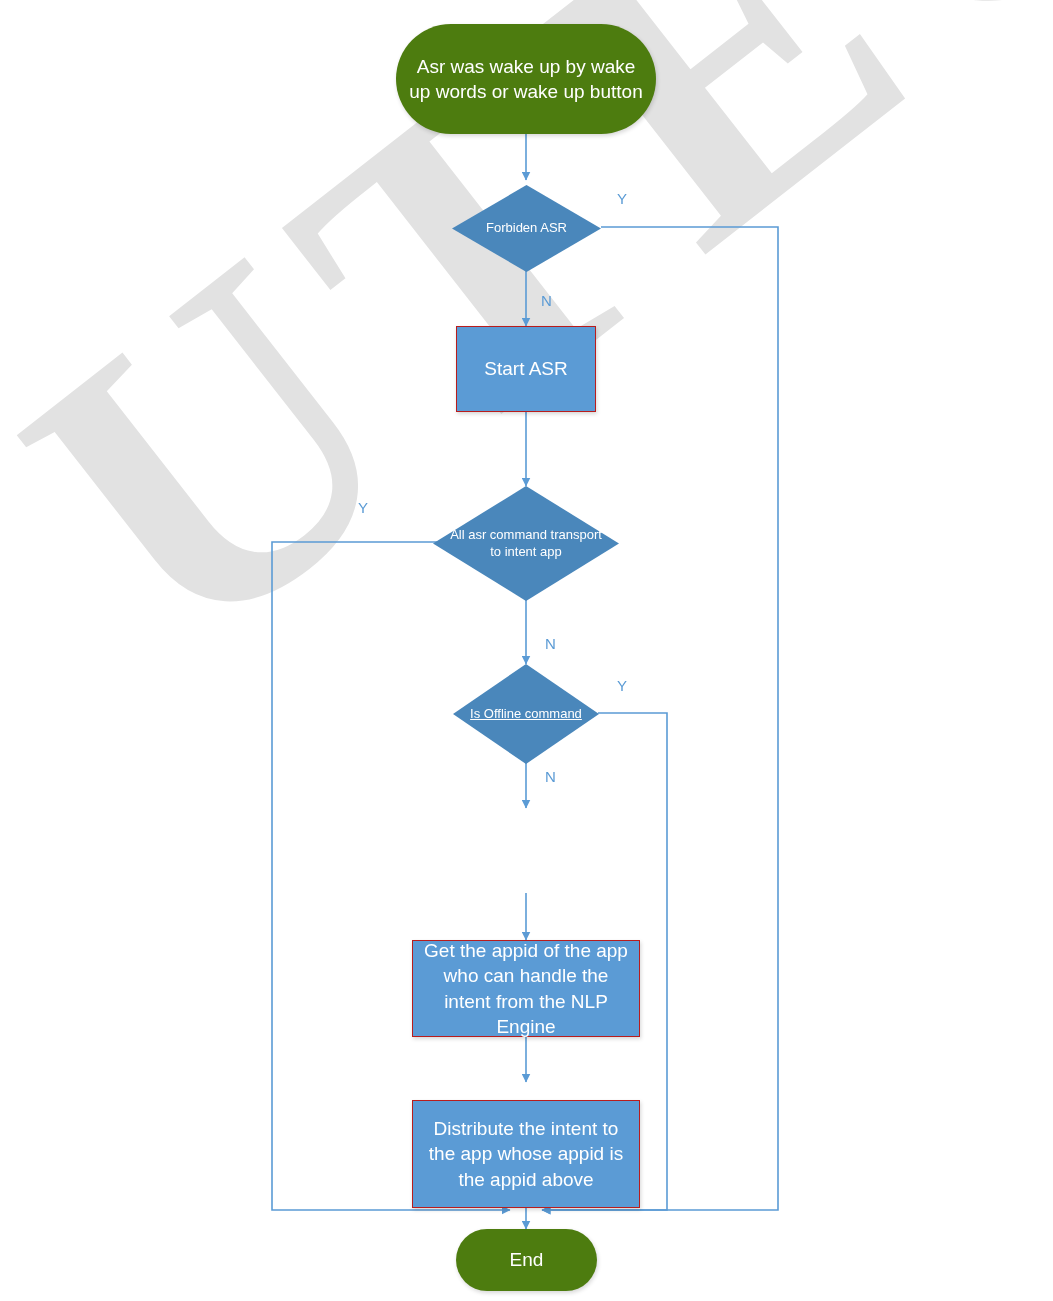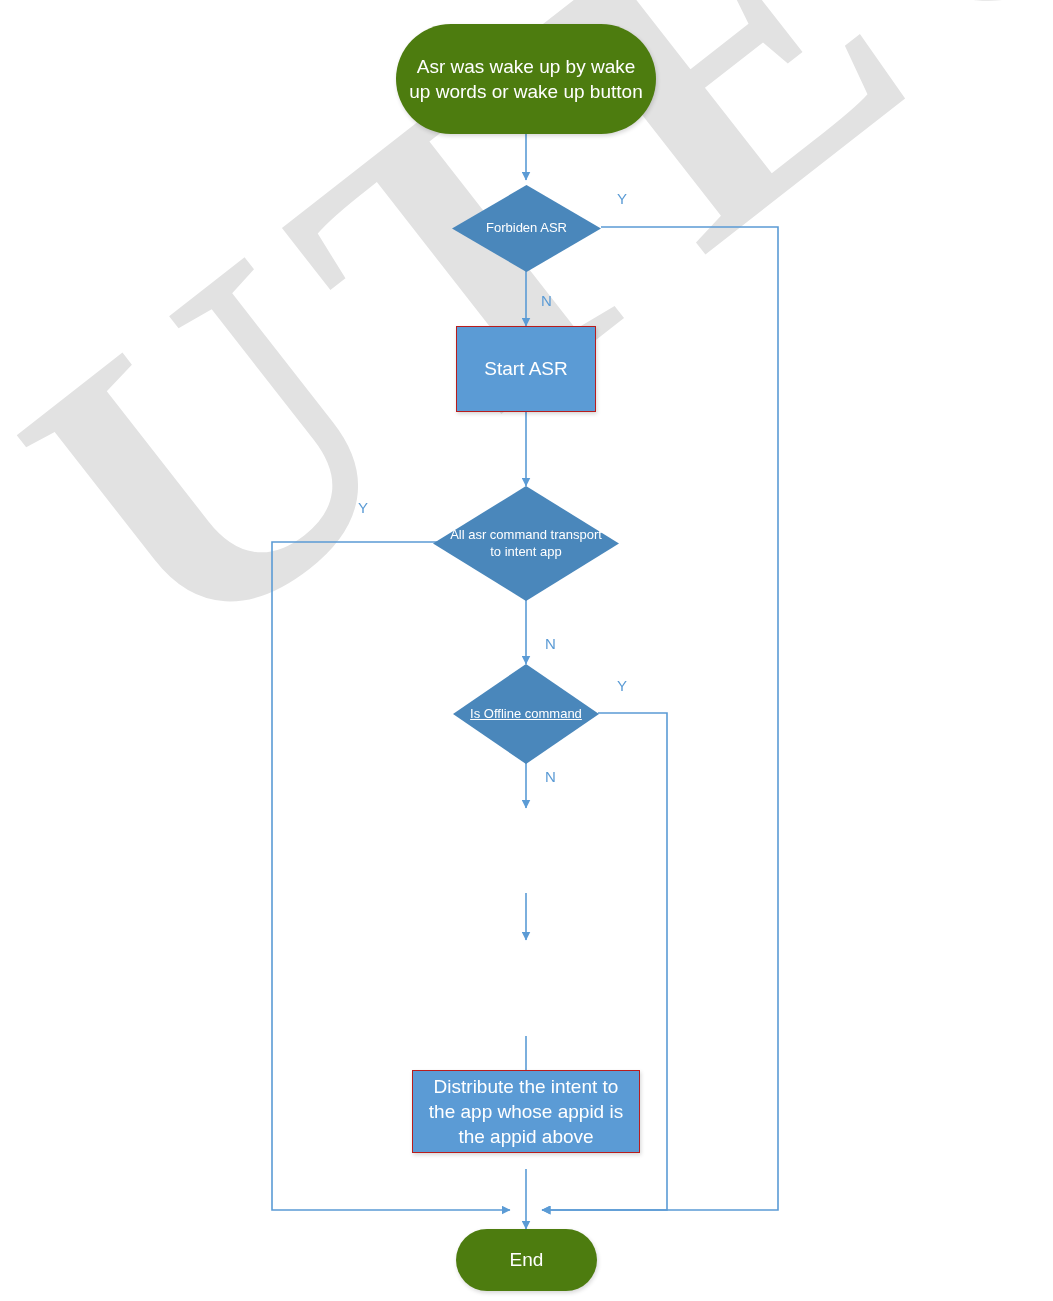--- a/index.html
+++ b/index.html
@@ -179,22 +179,25 @@
     </div>
 
     <div class="diamond-wrap" style="left:453px; top:664px; width:146px; height:100px;">
       <svg class="diamond-shape" viewBox="0 0 146 100" preserveAspectRatio="none">
         <polygon points="73,0 146,50 73,100 0,50" fill="#4a87bb"></polygon>
       </svg>
       <div class="diamond-label" style="left:6%; width:88%;text-decoration:underline;">Is Offline command</div>
     </div>
 
 
-
-    <div class="node process" style="left:412px; top:1070px; width:228px; height:83px;">
+    <div class="node process" style="left:412px; top:940px; width:228px; height:97px;">
+      <span>Get the appid of the app who can handle the intent from the NLP Engine</span>
+    </div>
+
+    <div class="node process" style="left:412px; top:1100px; width:228px; height:108px;">
       <span>Distribute the intent to the app whose appid is the appid above</span>
     </div>
 
     <div class="node terminal" style="left:456px; top:1229px; width:141px; height:62px;">
       <span>End</span>
     </div>
 
   </div>
 </div>
 

